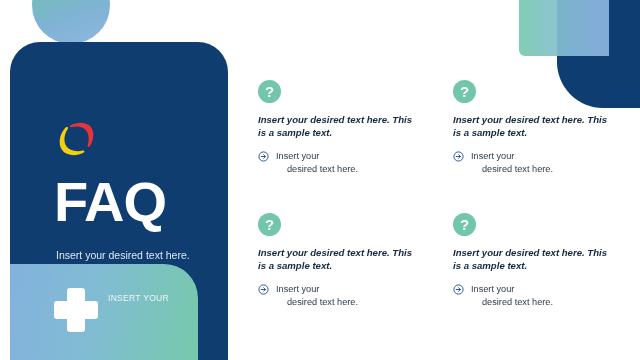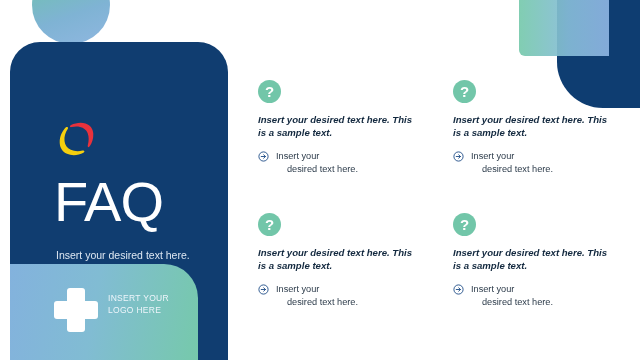--- a/index.html
+++ b/index.html
@@ -34,21 +34,21 @@
     overflow:hidden;
   }
 
   
   .ring-logo{position:absolute;left:42px;top:74px;width:48px;height:48px;}
   .ring-logo svg{display:block;width:48px;height:48px;}
 
   
   .faq-title{
     position:absolute;left:44px;top:132px;
-    color:#ffffff;font-size:56px;line-height:56px;font-weight:400;
+    color:#ffffff;font-size:56px;line-height:56px;font-weight:700;
     letter-spacing:-1px;
   }
 
   
   .panel-sub{
     position:absolute;left:46px;top:206px;width:150px;
     color:#dde7f2;font-size:10.5px;line-height:14px;
   }
 
   
@@ -114,21 +114,20 @@
 
     <div class="panel-sub">Insert your desired text here. This is a sample text.</div>
 
     <div class="logo-block">
       <div class="logo-cross">
         <div class="bar-h"></div>
         <div class="bar-v"></div>
       </div>
       <div class="logo-text">
         <div>INSERT YOUR</div>
-        <div>LOGO HERE</div>
       </div>
     </div>
   </div>
 
   <div class="grid">
 
     <div class="card">
       <div class="q-badge">?</div>
       <div class="card-title">Insert your desired text here. This is a sample text.</div>
       <div class="bullet">

